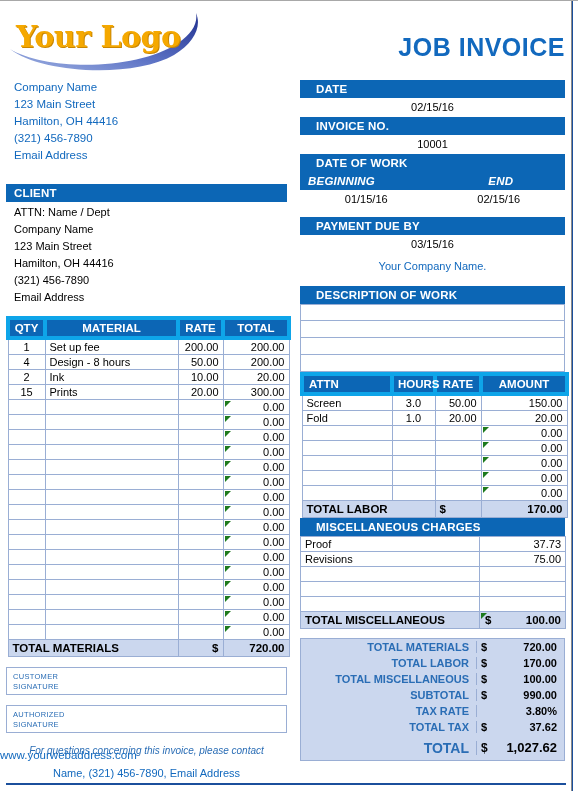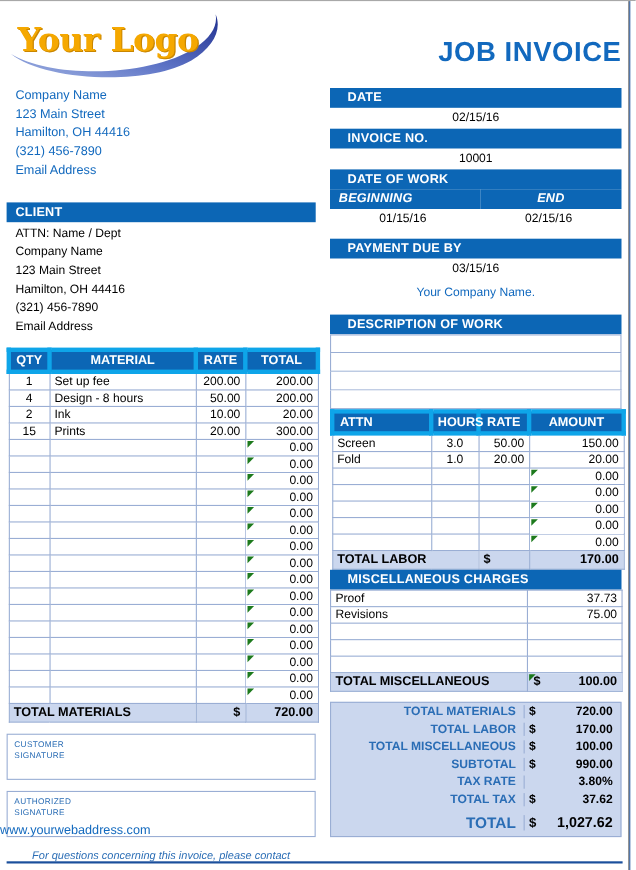--- a/index.html
+++ b/index.html
@@ -91,21 +91,21 @@
 
   
   .mat-table { margin-top: 10px; }
   .mat-table col.qty   { width: 37px; }
   .mat-table col.mat   { width: 133px; }
   .mat-table col.rate  { width: 45px; }
   .mat-table col.total { width: 66px; }
 
   
   .sig-box {
-    border: 1px solid #9aaed4; height: 42px;
+    border: 1px solid #9aaed4; height: 28px;
     margin-top: 10px; padding: 4px 6px;
   }
   .sig-box div {
     color: #2a6db5; font-size: 7.5px; line-height: 10px;
     letter-spacing: 0.3px;
   }
   .contact-note {
     text-align: center; color: #2a6db5;
     font-size: 10px; font-style: italic; margin-top: 12px;
   }

